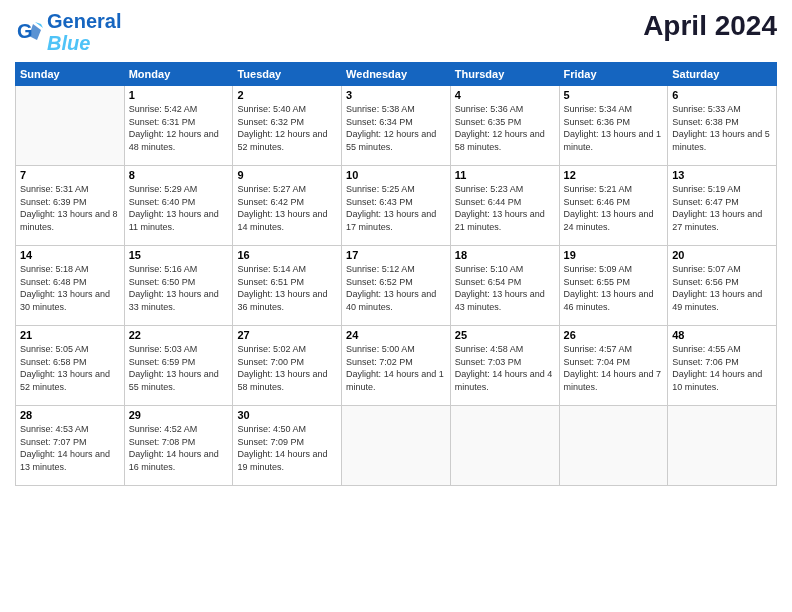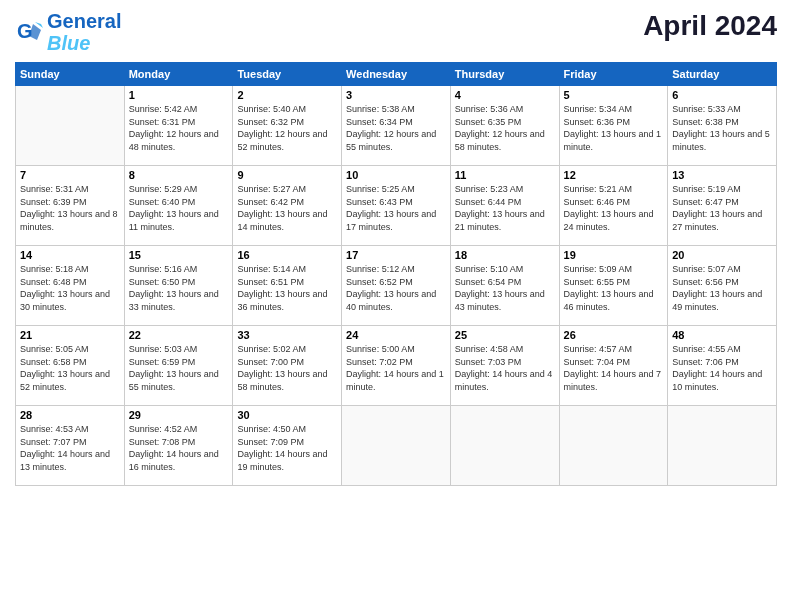--- a/index.html
+++ b/index.html
@@ -205,21 +205,21 @@
         <tr>
           <td>
             <div class="day-num">21</div>
             <div class="day-info">Sunrise: 5:05 AM<br>Sunset: 6:58 PM<br>Daylight: 13 hours and 52 minutes.</div>
           </td>
           <td>
             <div class="day-num">22</div>
             <div class="day-info">Sunrise: 5:03 AM<br>Sunset: 6:59 PM<br>Daylight: 13 hours and 55 minutes.</div>
           </td>
           <td>
-            <div class="day-num">33</div>
+            <div class="day-num">27</div>
             <div class="day-info">Sunrise: 5:02 AM<br>Sunset: 7:00 PM<br>Daylight: 13 hours and 58 minutes.</div>
           </td>
           <td>
             <div class="day-num">24</div>
             <div class="day-info">Sunrise: 5:00 AM<br>Sunset: 7:02 PM<br>Daylight: 14 hours and 1 minute.</div>
           </td>
           <td>
             <div class="day-num">25</div>
             <div class="day-info">Sunrise: 4:58 AM<br>Sunset: 7:03 PM<br>Daylight: 14 hours and 4 minutes.</div>
           </td>

